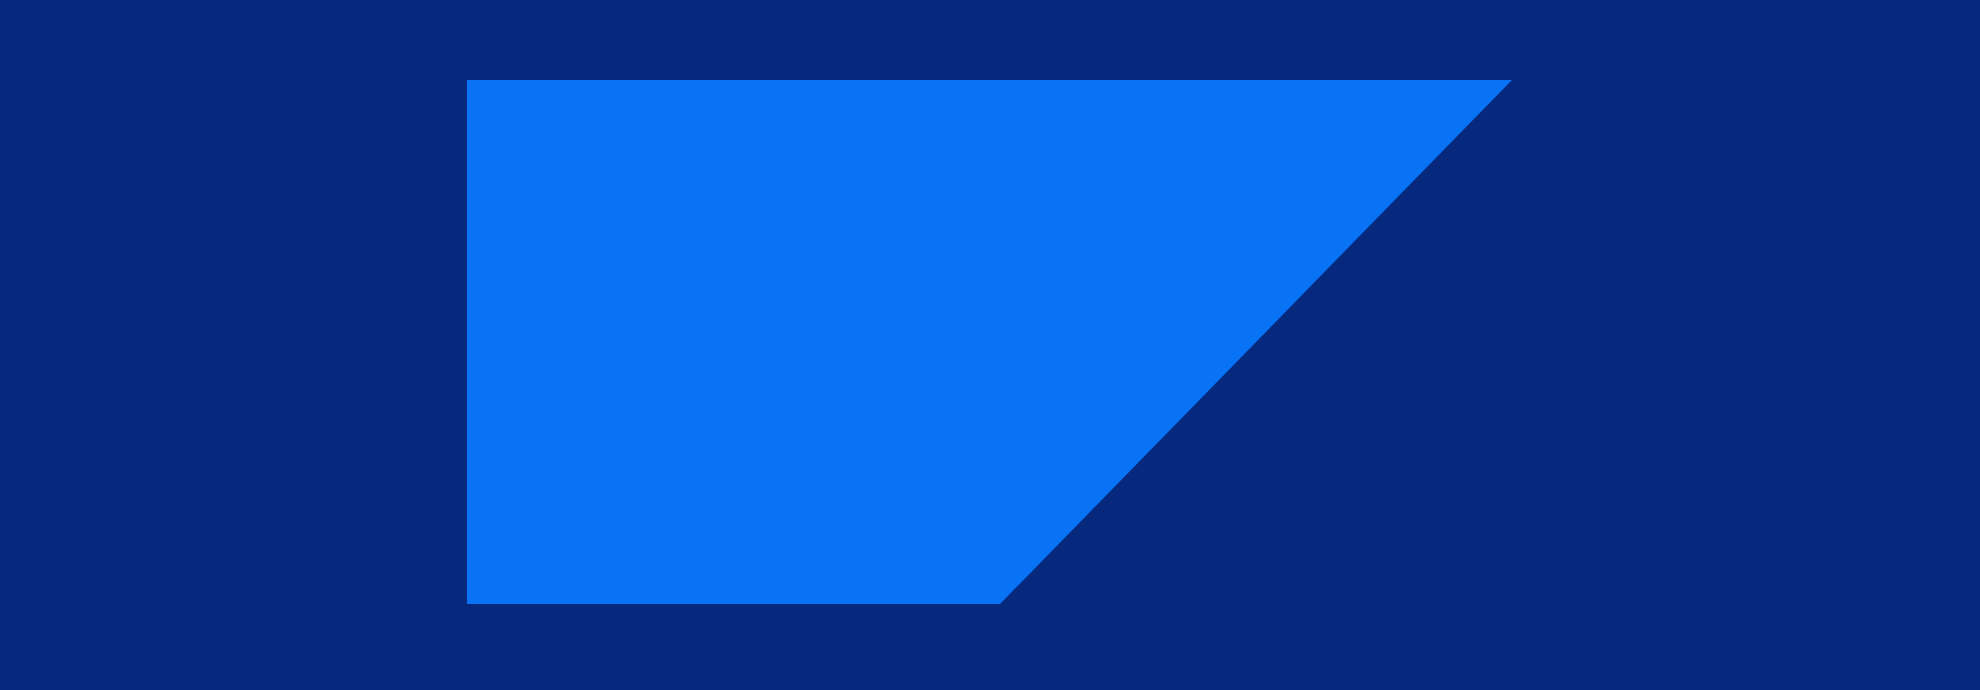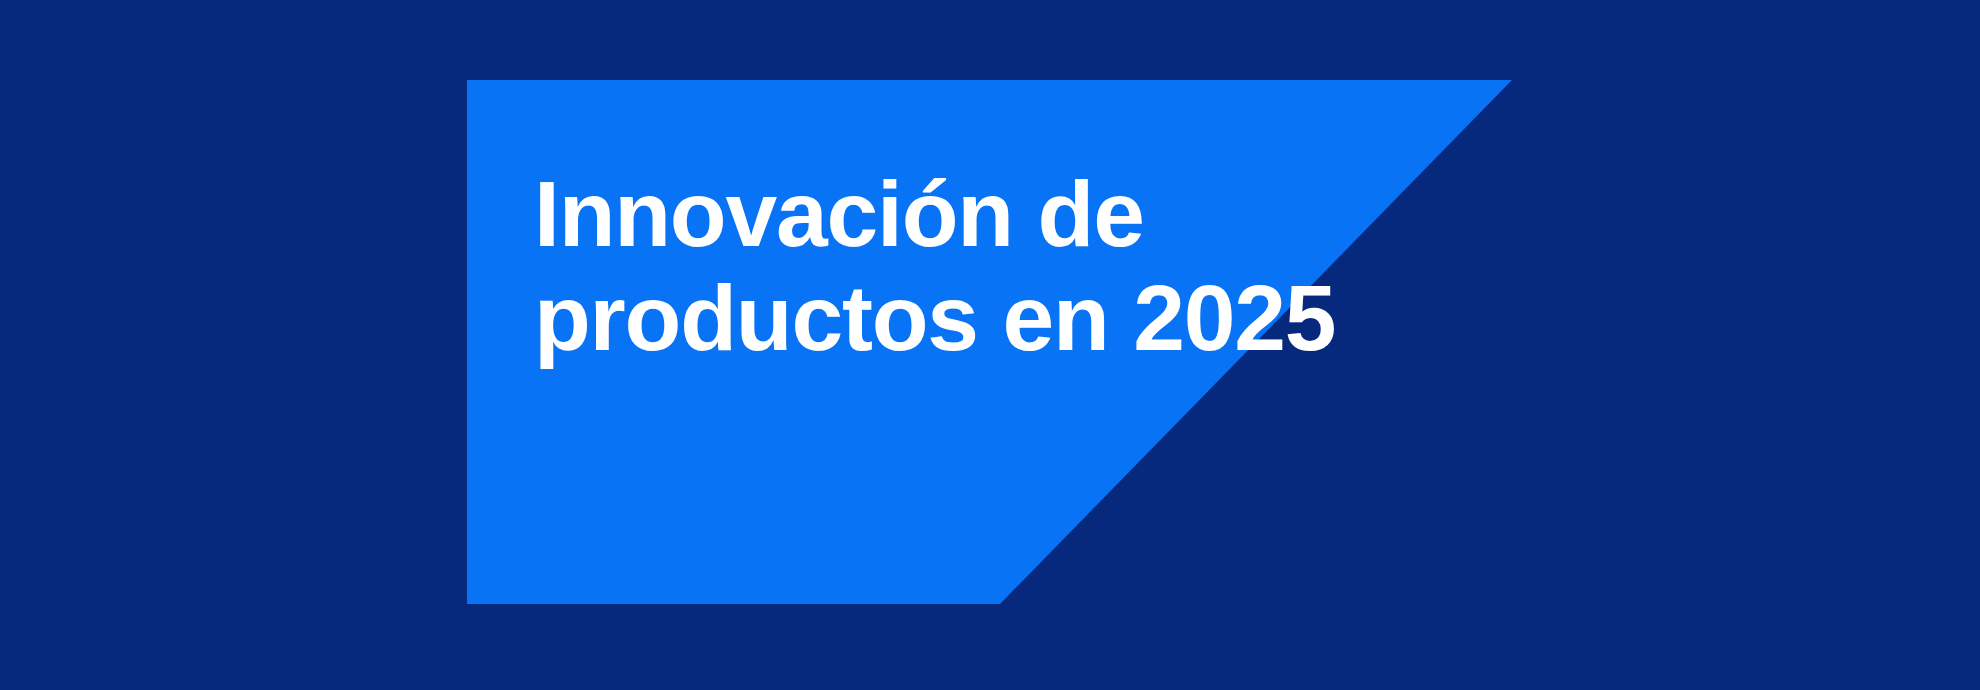--- a/index.html
+++ b/index.html
@@ -51,18 +51,14 @@
 </style>
 </head>
 <body>
 
 <div id="slide" style="background: rgb(6, 41, 126);">
 
   <svg id="accent-shape" viewBox="0 0 1980 690" width="1980" height="690" aria-hidden="true">
     <polygon id="accent-poly" fill="#0873F5" points="467,80 1512,80 1000,604 467,604"></polygon>
   </svg>
 
-  <div id="title-block">
-    <span class="title-line" style="color: rgb(255, 255, 255);">Innovación de</span>
-    <span class="title-line" style="color: rgb(255, 255, 255);">productos en 2025</span>
-  </div>
 
 </div>
 
 </body></html>

